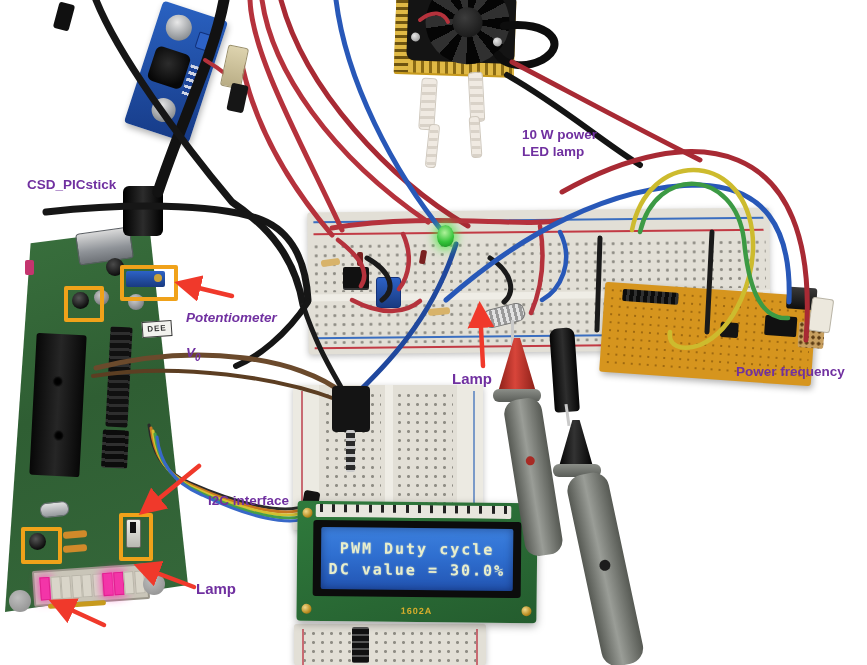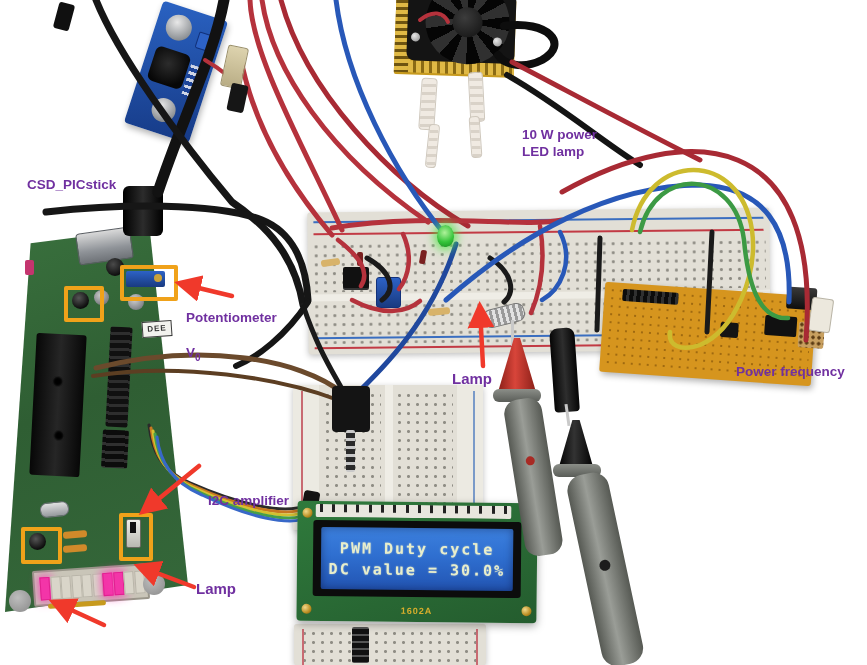--- a/index.html
+++ b/index.html
@@ -286,24 +286,24 @@
     <g stroke="#f0392b" stroke-width="4.5" stroke-linecap="round">
       <line x1="232" y1="296" x2="182" y2="284" marker-end="url(#ah)"></line>
       <line x1="199" y1="466" x2="145" y2="510" marker-end="url(#ah)"></line>
       <line x1="483" y1="366" x2="480" y2="309" marker-end="url(#ah)"></line>
       <line x1="194" y1="587" x2="141" y2="567" marker-end="url(#ah)"></line>
       <line x1="104" y1="625" x2="56" y2="603" marker-end="url(#ah)"></line>
     </g>
   </svg>
 
   <div class="lbl" style="left:27px;top:176px;">CSD_PICstick</div>
-  <div class="lbl" style="left:186px;top:292px;">
+  <div class="lbl" style="left:186px;top:292px;font-style:italic;">
     <span>Potentiometer</span><br>
     <span>V</span><sub style="font-size:10px;">0</sub>
   </div>
   <div class="lbl" style="left:522px;top:94px;margin-top:32px;">10 W power
 LED lamp</div>
-  <div class="lbl" style="left:208px;top:492px;">I2C amplifier</div>
+  <div class="lbl" style="left:208px;top:492px;">I2C interface</div>
   <div class="lbl" style="left:452px;top:369px;font-size:15px;">Lamp</div>
   <div class="lbl" style="left:736px;top:363px;">Power frequency</div>
   <div class="lbl" style="left:196px;top:579px;font-size:15px;">Lamp</div>
 
 </div>
 
 </body></html>

